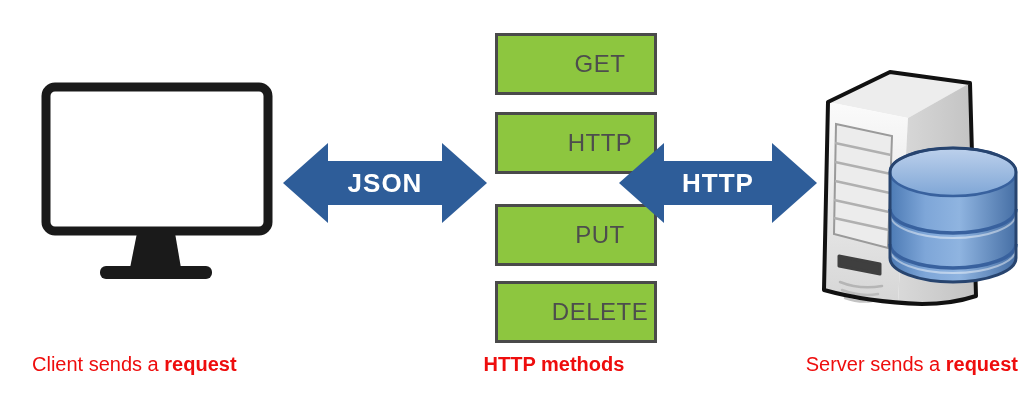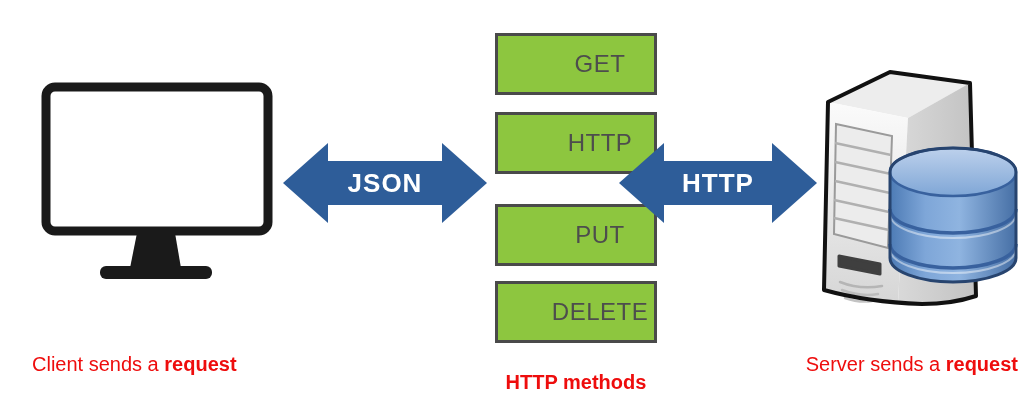--- a/index.html
+++ b/index.html
@@ -101,17 +101,17 @@
     <path d="M78,151 A63,24 0 0 0 204,151" fill="none" stroke="#38619e" stroke-width="3.5"></path>
     <path d="M78,156 A63,24 0 0 0 204,156" fill="none" stroke="#ffffff" stroke-opacity="0.45" stroke-width="2"></path>
     <path d="M78,186 A63,24 0 0 0 204,186" fill="none" stroke="#38619e" stroke-width="3.5"></path>
     <path d="M78,191 A63,24 0 0 0 204,191" fill="none" stroke="#ffffff" stroke-opacity="0.45" stroke-width="2"></path>
     <ellipse cx="141" cy="114" rx="63" ry="24" fill="url(#gTop)" stroke="#38619e" stroke-width="2.5"></ellipse>
     <path d="M78,114 A63,24 0 1 1 204,114 L204,200 A63,24 0 0 1 78,200 Z" fill="none" stroke="#27446f" stroke-width="3" stroke-linejoin="round"></path>
   </svg>
 
   <div class="caption" style="left:32px;"><span>Client sends a </span><b>request</b></div>
 
-  <div class="caption center" style="left:462px;width:228px;margin-top:18px;">HTTP methods</div>
+  <div class="caption center" style="left:440px;width:228px;">HTTP methods</div>
 
   <div class="caption" style="right:6px;"><span>Server sends a </span><b>request</b></div>
 
 </div>
 
 </body></html>

